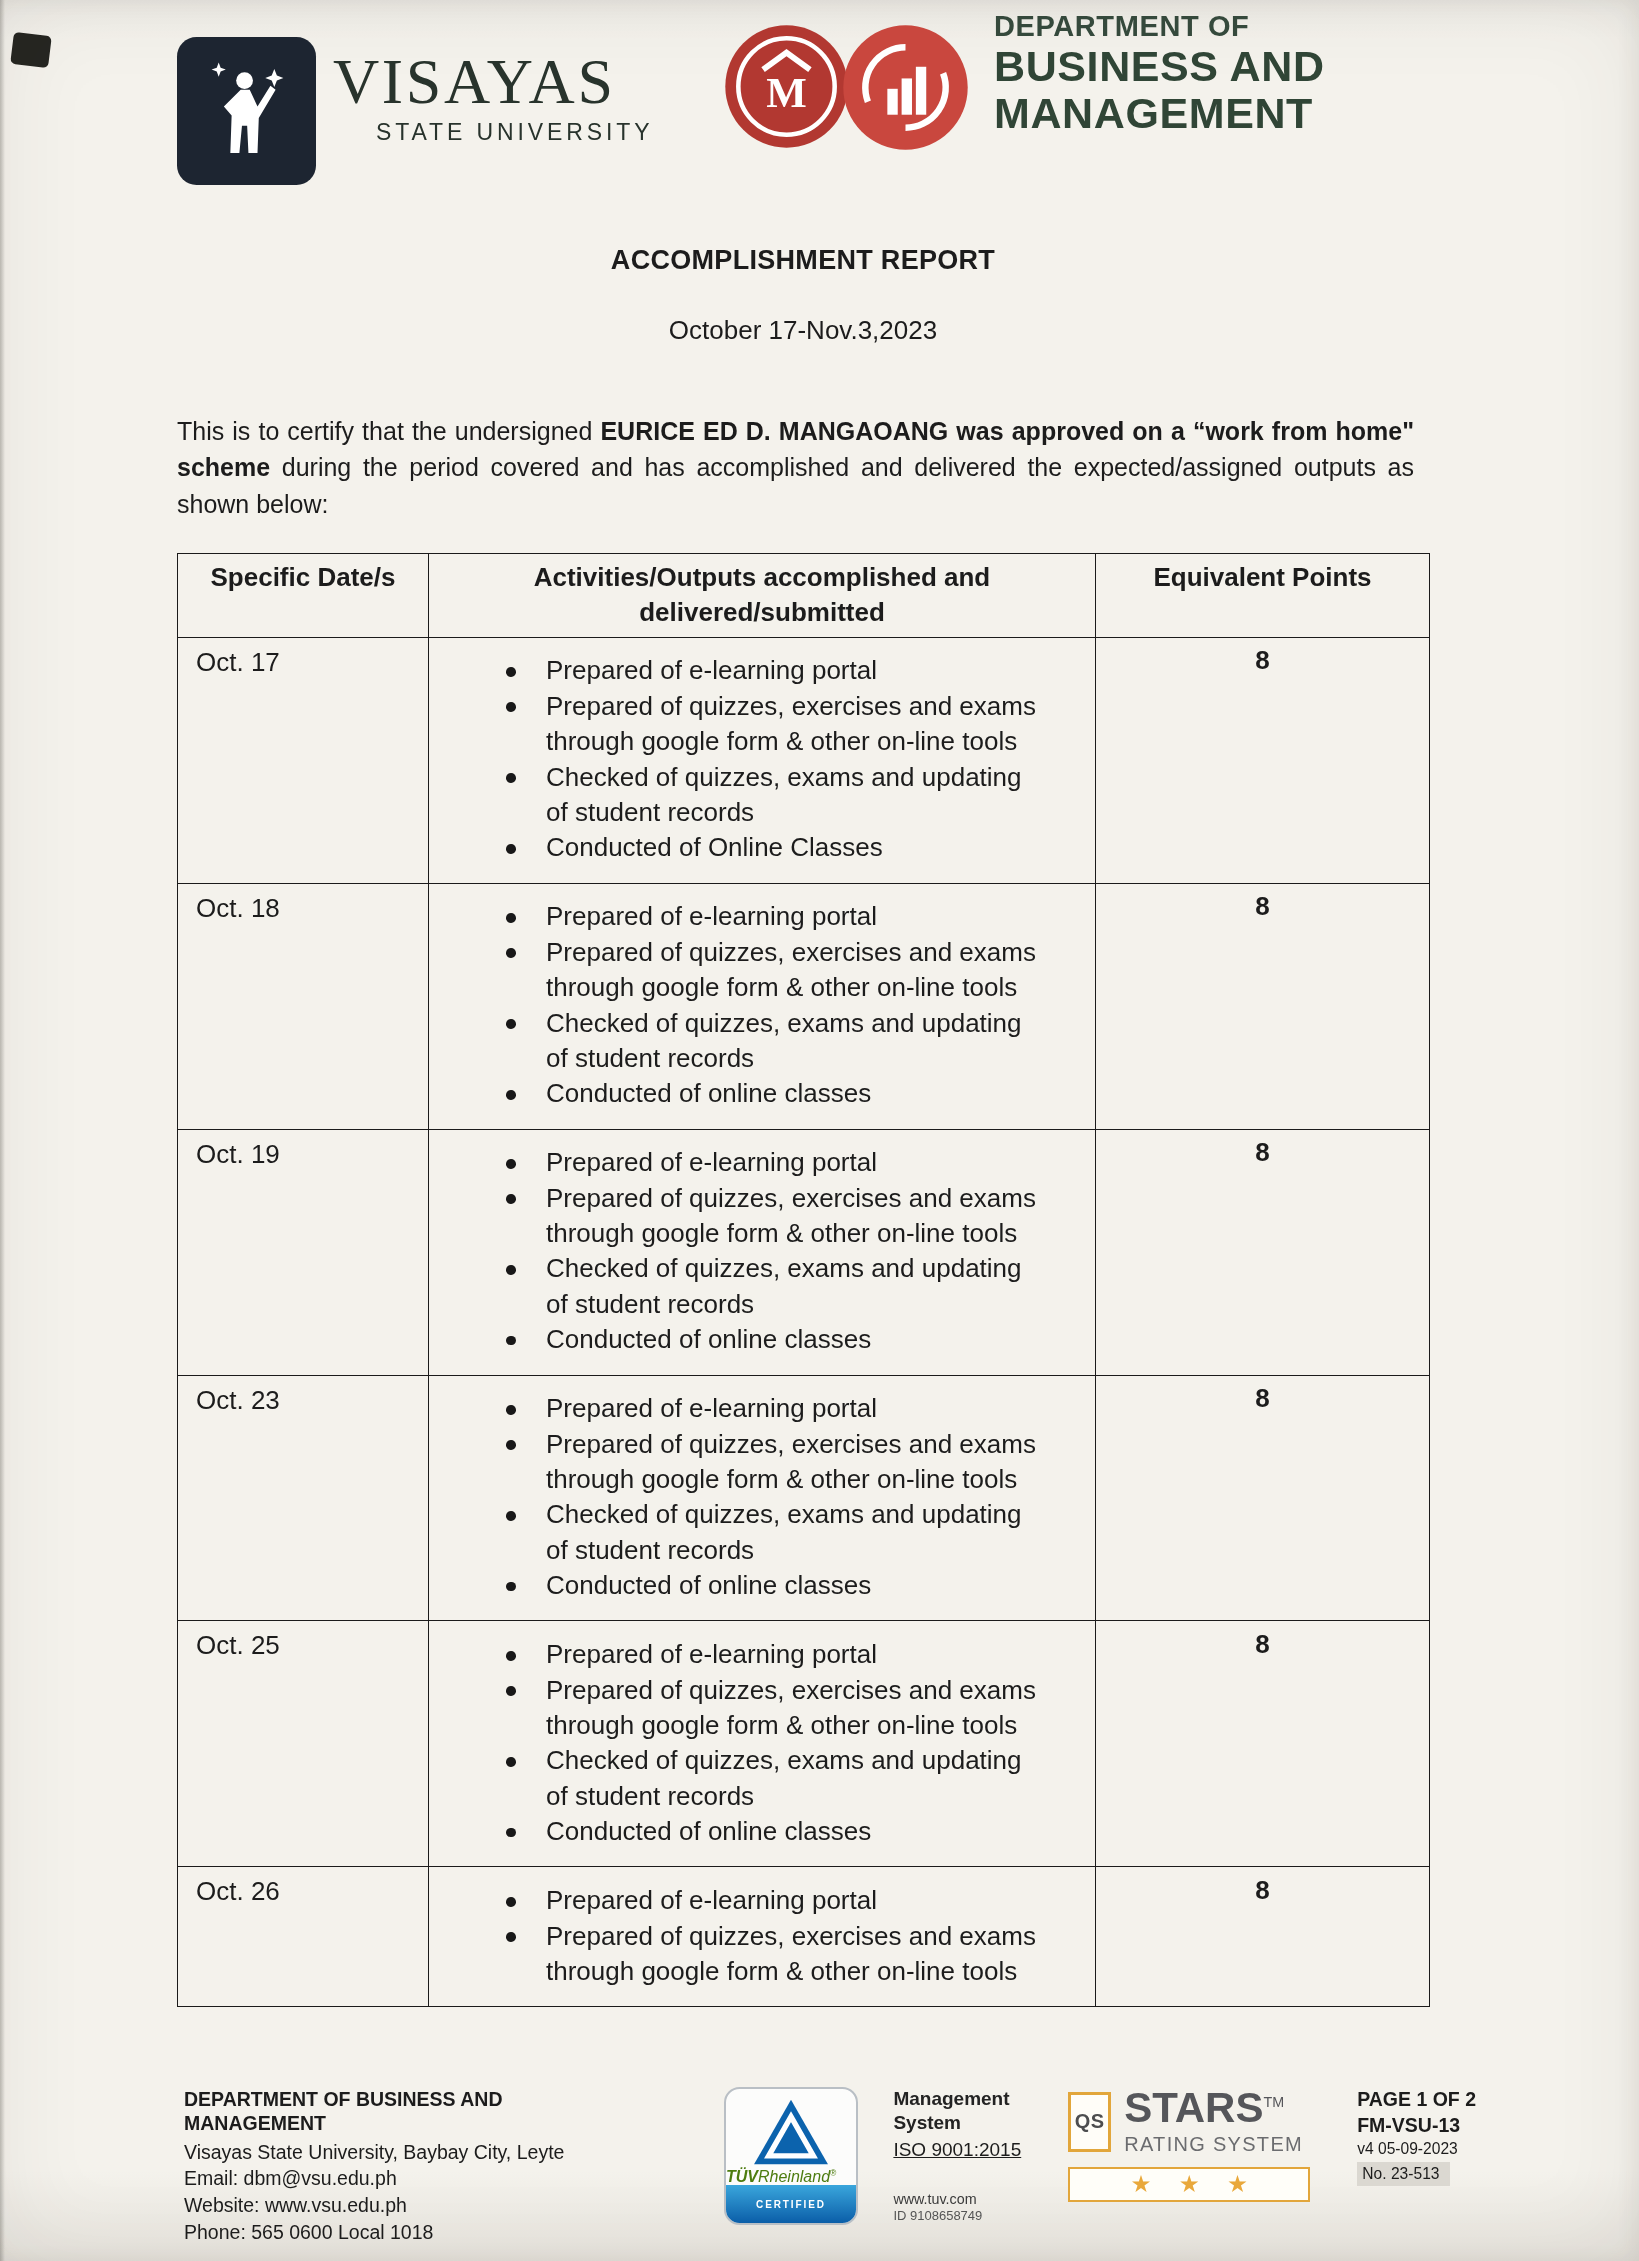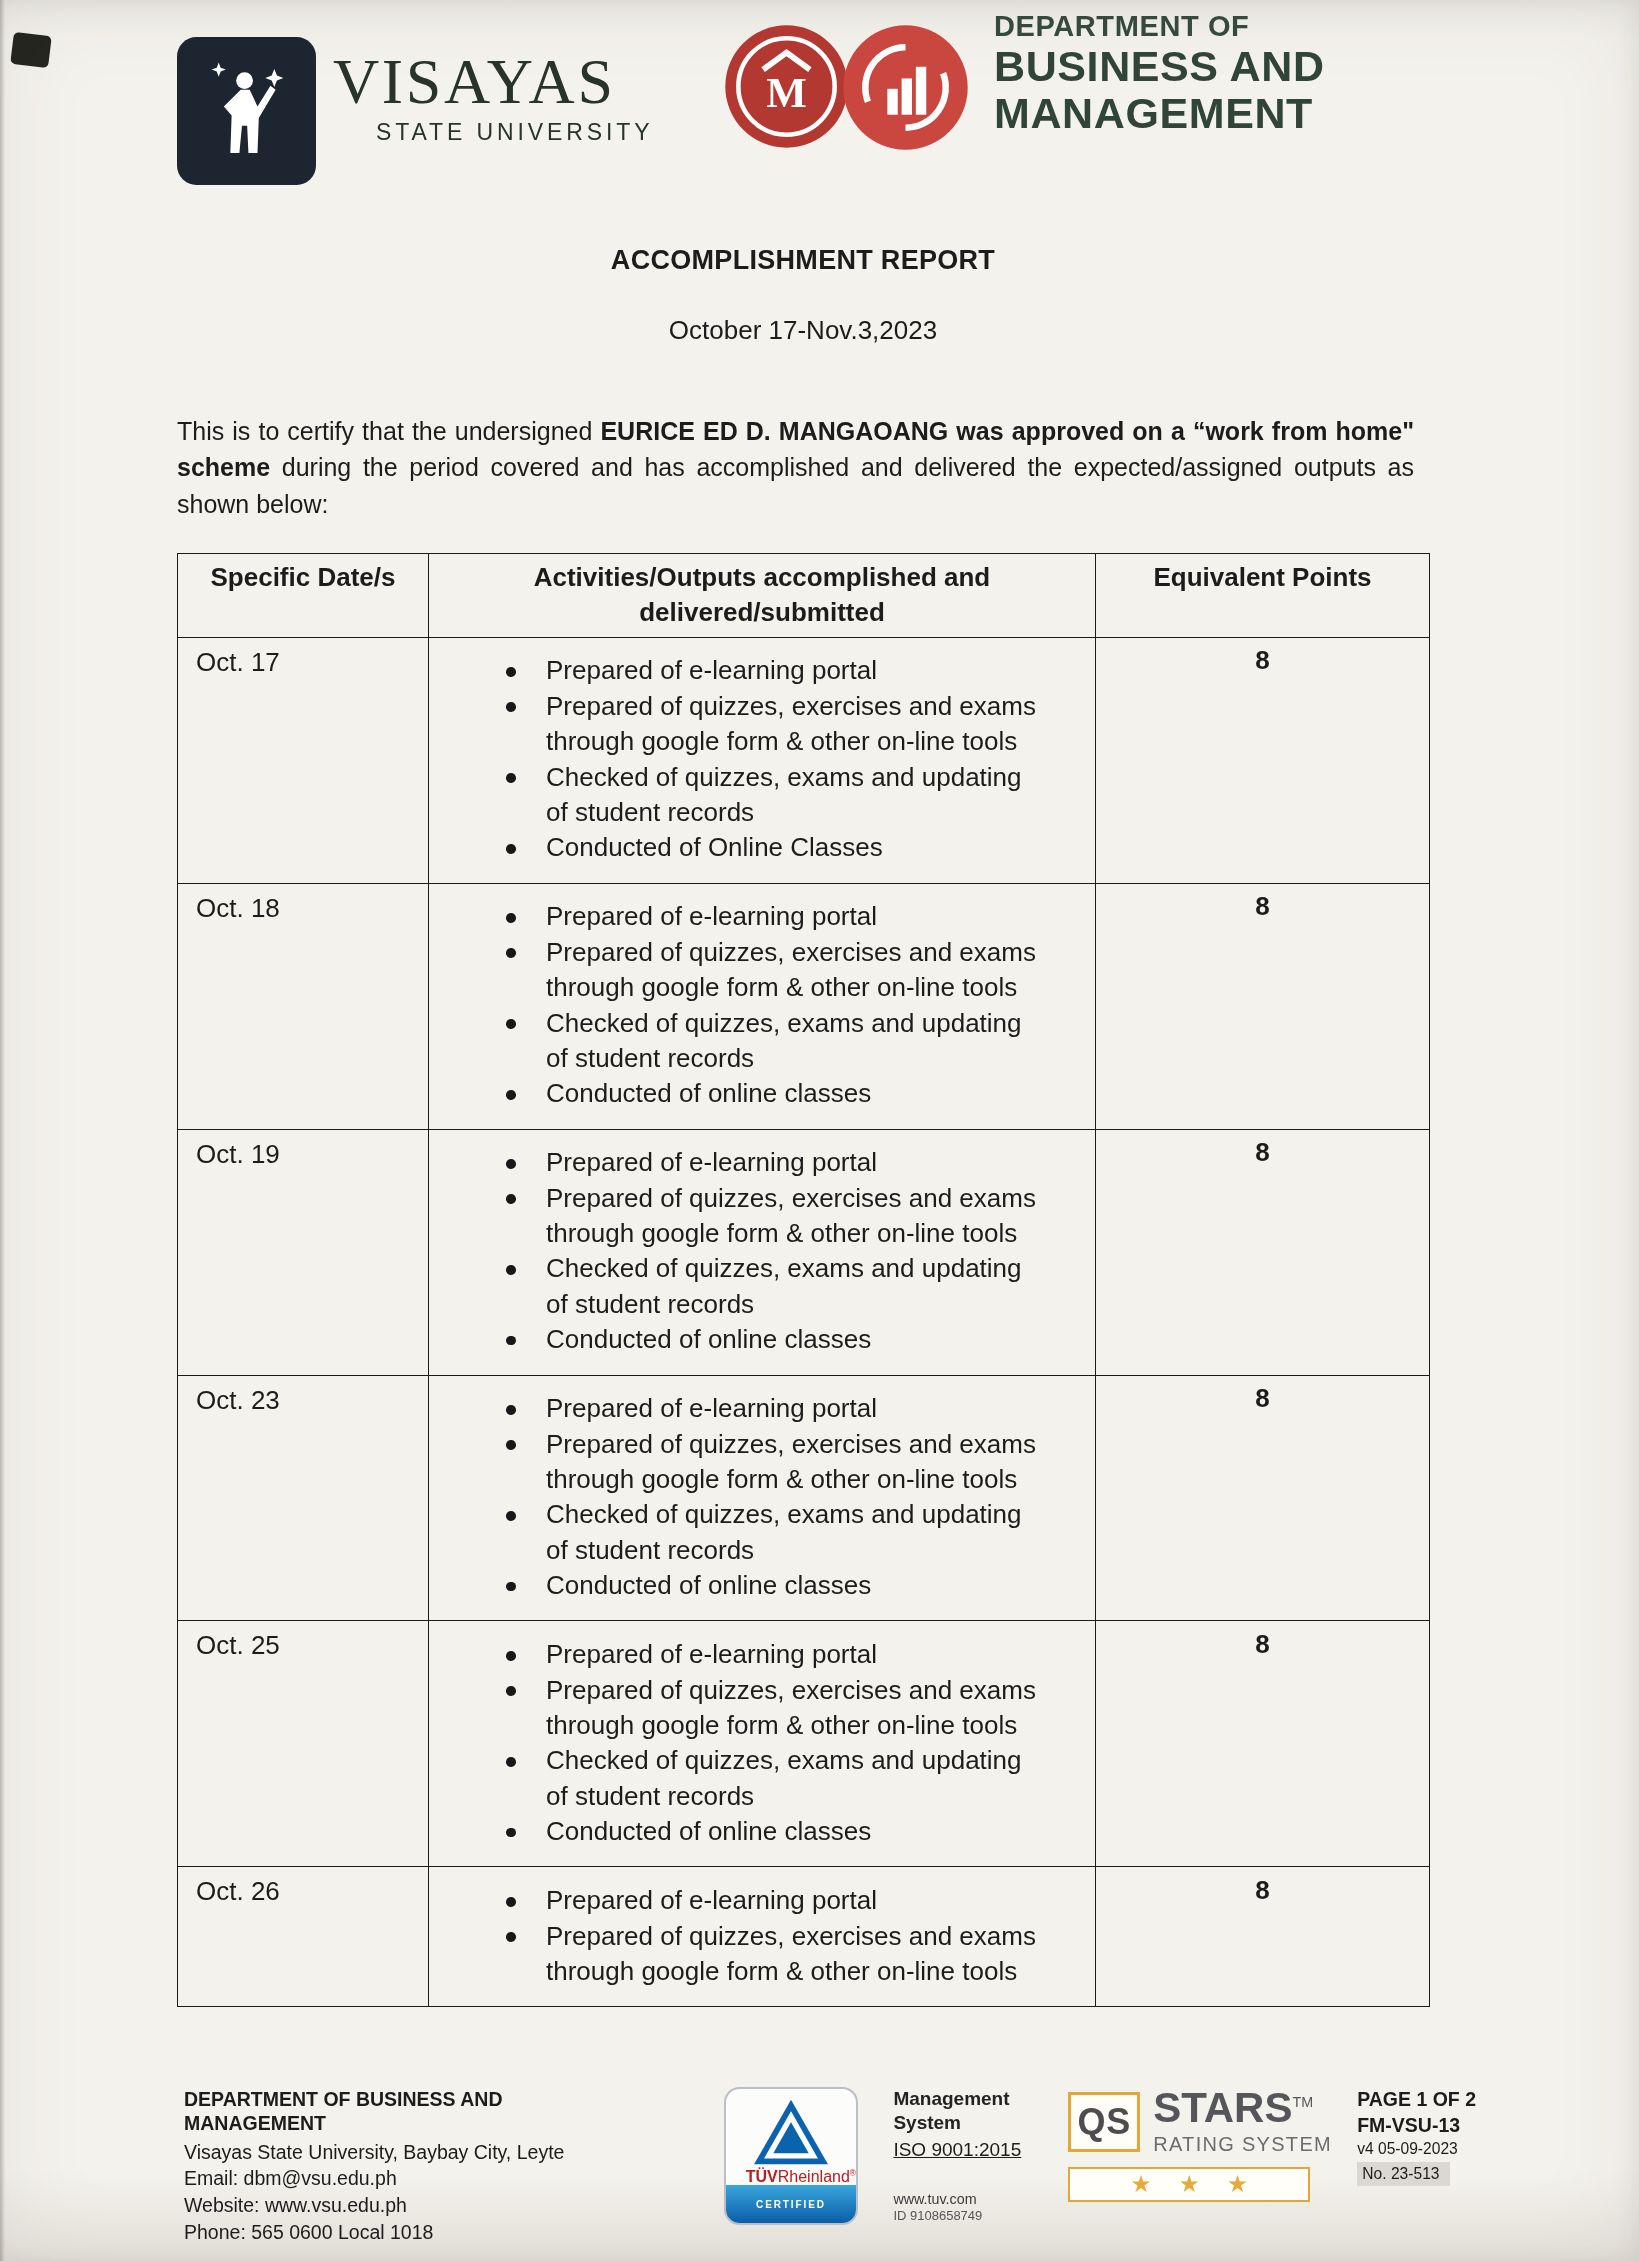--- a/index.html
+++ b/index.html
@@ -88,44 +88,44 @@
   .f-left { width: 460px; font-size: 19.5px; line-height: 1.24; }
   .f-dept { font-weight: bold; width: 364px; margin-bottom: 3.9px; }
   .f-line { margin-top: 2.6px; }
 
   .tuv-badge {
     margin-left: 68px; width: 134px; height: 138px; box-sizing: border-box;
     border: 2.6px solid #b9bfc5; border-radius: 15.6px; background: #fcfcfb;
     position: relative; overflow: hidden; flex: none;
   }
   .tuv-tri { position: absolute; left: 50%; top: 9px; transform: translateX(-50%); }
-  .tuv-brand { position: absolute; left: 0; right: 0; top: 79px; text-align: right; font-size: 16px; color: #b91c1c; }
+  .tuv-brand { position: absolute; left: 0; right: 0; top: 79px; text-align: left; font-size: 16px; color: #4d7c0f; font-style: italic; }
   .tuv-brand .b { font-weight: bold; }
   .tuv-brand sup { font-size: 8.4px; }
   .tuv-banner {
     position: absolute; left: 0; right: 0; bottom: 0; height: 38px;
     background: linear-gradient(180deg, #3aa6dc, #0b5ea8);
     color: #fff; font-weight: bold; font-size: 10px; letter-spacing: 1.9px;
     display: flex; align-items: center; justify-content: center;
   }
   .ms-block {
     margin-left: 23.4px; height: 138px; display: flex; flex-direction: column; flex: none;
   }
   .ms-top { font-size: 19px; line-height: 1.25; font-weight: bold; color: #232323; }
   .ms-iso { font-size: 19px; margin-top: 3.9px; text-decoration: underline; }
   .ms-bottom { margin-top: auto; font-size: 14.3px; color: #3a3a3a; line-height: 1.3; }
   .ms-bottom .id { font-size: 13px; color: #555; }
 
   .qs-block { margin-left: 35px; flex: none; }
   .qs-row { display: flex; align-items: center; }
   .qs-box {
-    width: 72px; height: 60px; box-sizing: border-box;
+    width: 43px; height: 60px; box-sizing: border-box;
     border: 3.9px solid #e2a63b; background: #fffdf8;
     display: flex; align-items: center; justify-content: center;
-    font-size: 36px; font-weight: bold; color: #4d4d4f; letter-spacing: 0.6px;
+    font-size: 20px; font-weight: bold; color: #4d4d4f; letter-spacing: 0.6px;
   }
   .qs-words { margin-left: 13px; }
   .qs-stars-word { font-size: 42px; font-weight: bold; color: #55565a; line-height: 1; }
   .qs-stars-word sup { font-size: 14.3px; font-weight: normal; }
   .qs-rating { font-size: 20px; color: #6b6c6f; letter-spacing: 1.3px; margin-top: 3.9px; }
   .stars-bar {
     margin-top: 10.4px; width: 242px; height: 35px; box-sizing: border-box;
     border: 2.6px solid #e2a63b; background: #fffef9;
     display: flex; align-items: center; justify-content: center;
     font-size: 23.4px; color: #e9a83b; letter-spacing: 10.4px; padding-left: 10.4px;

